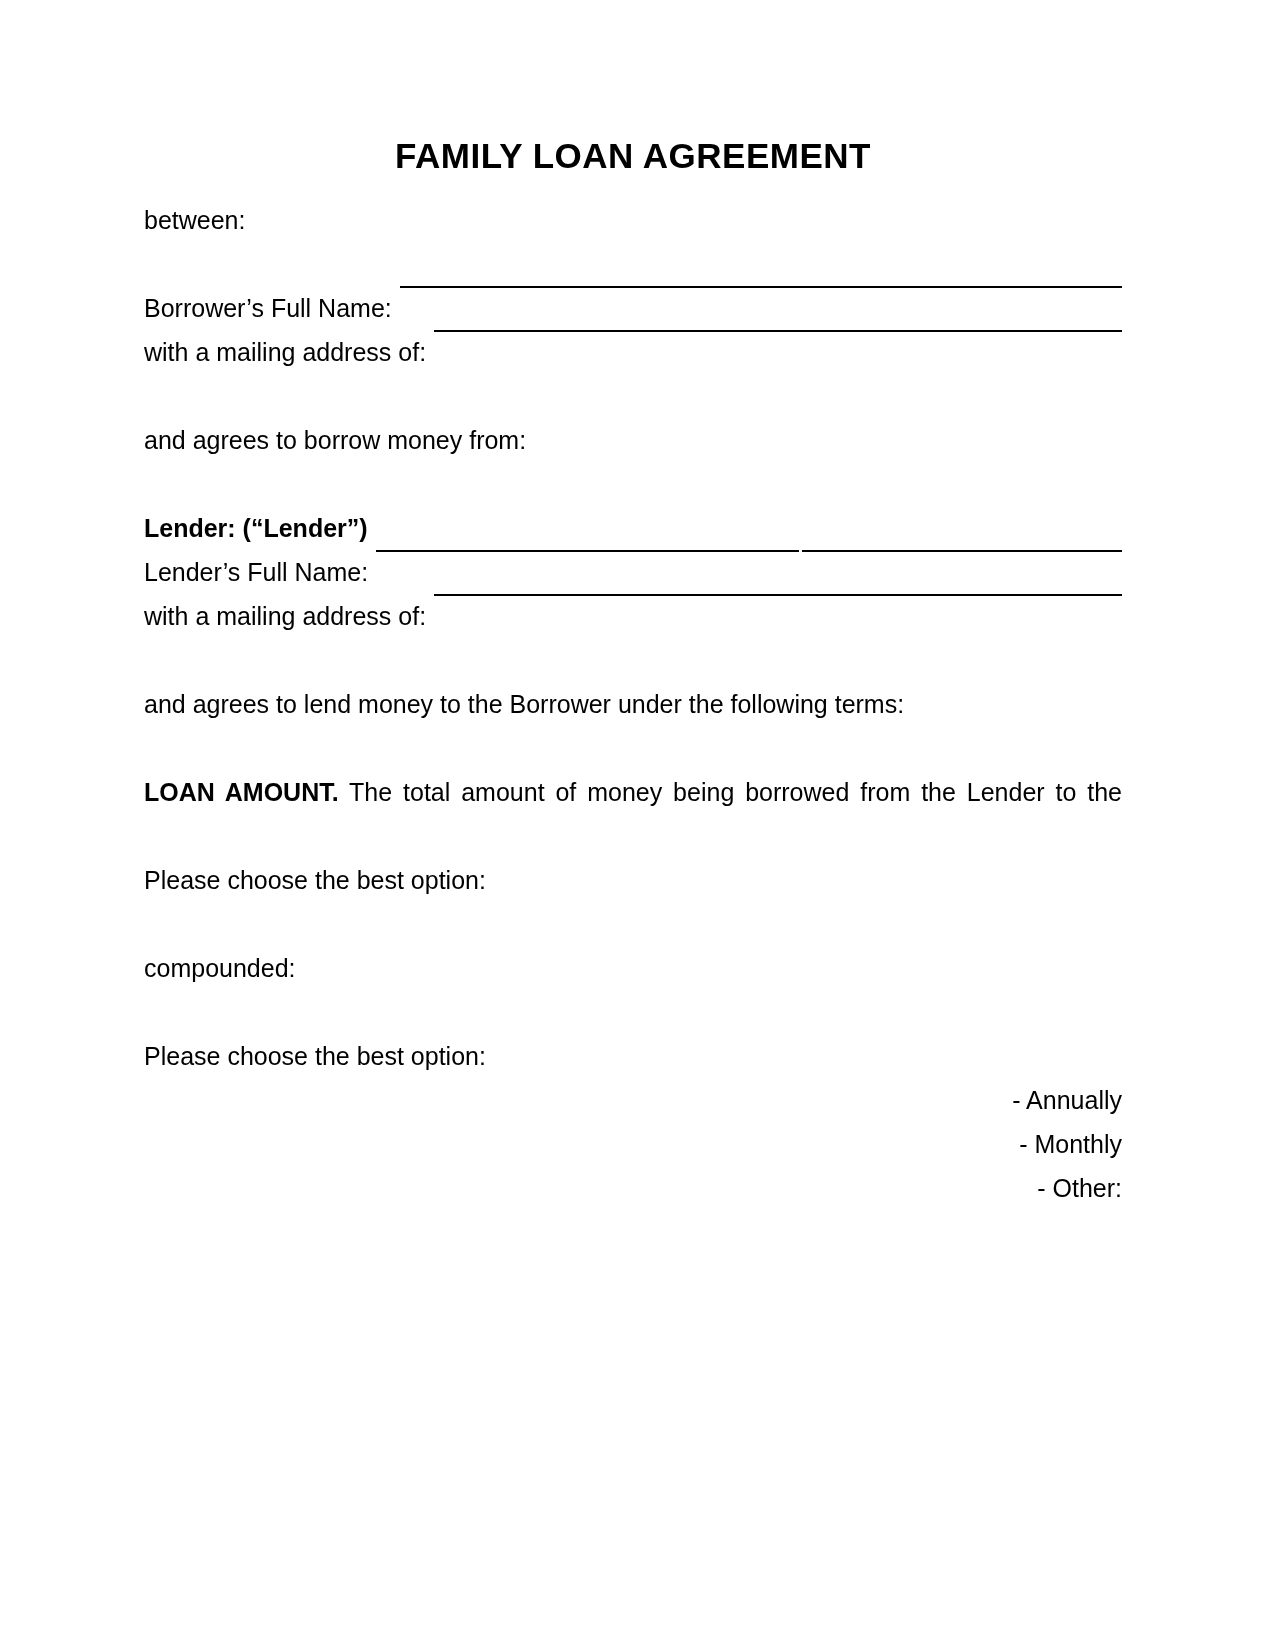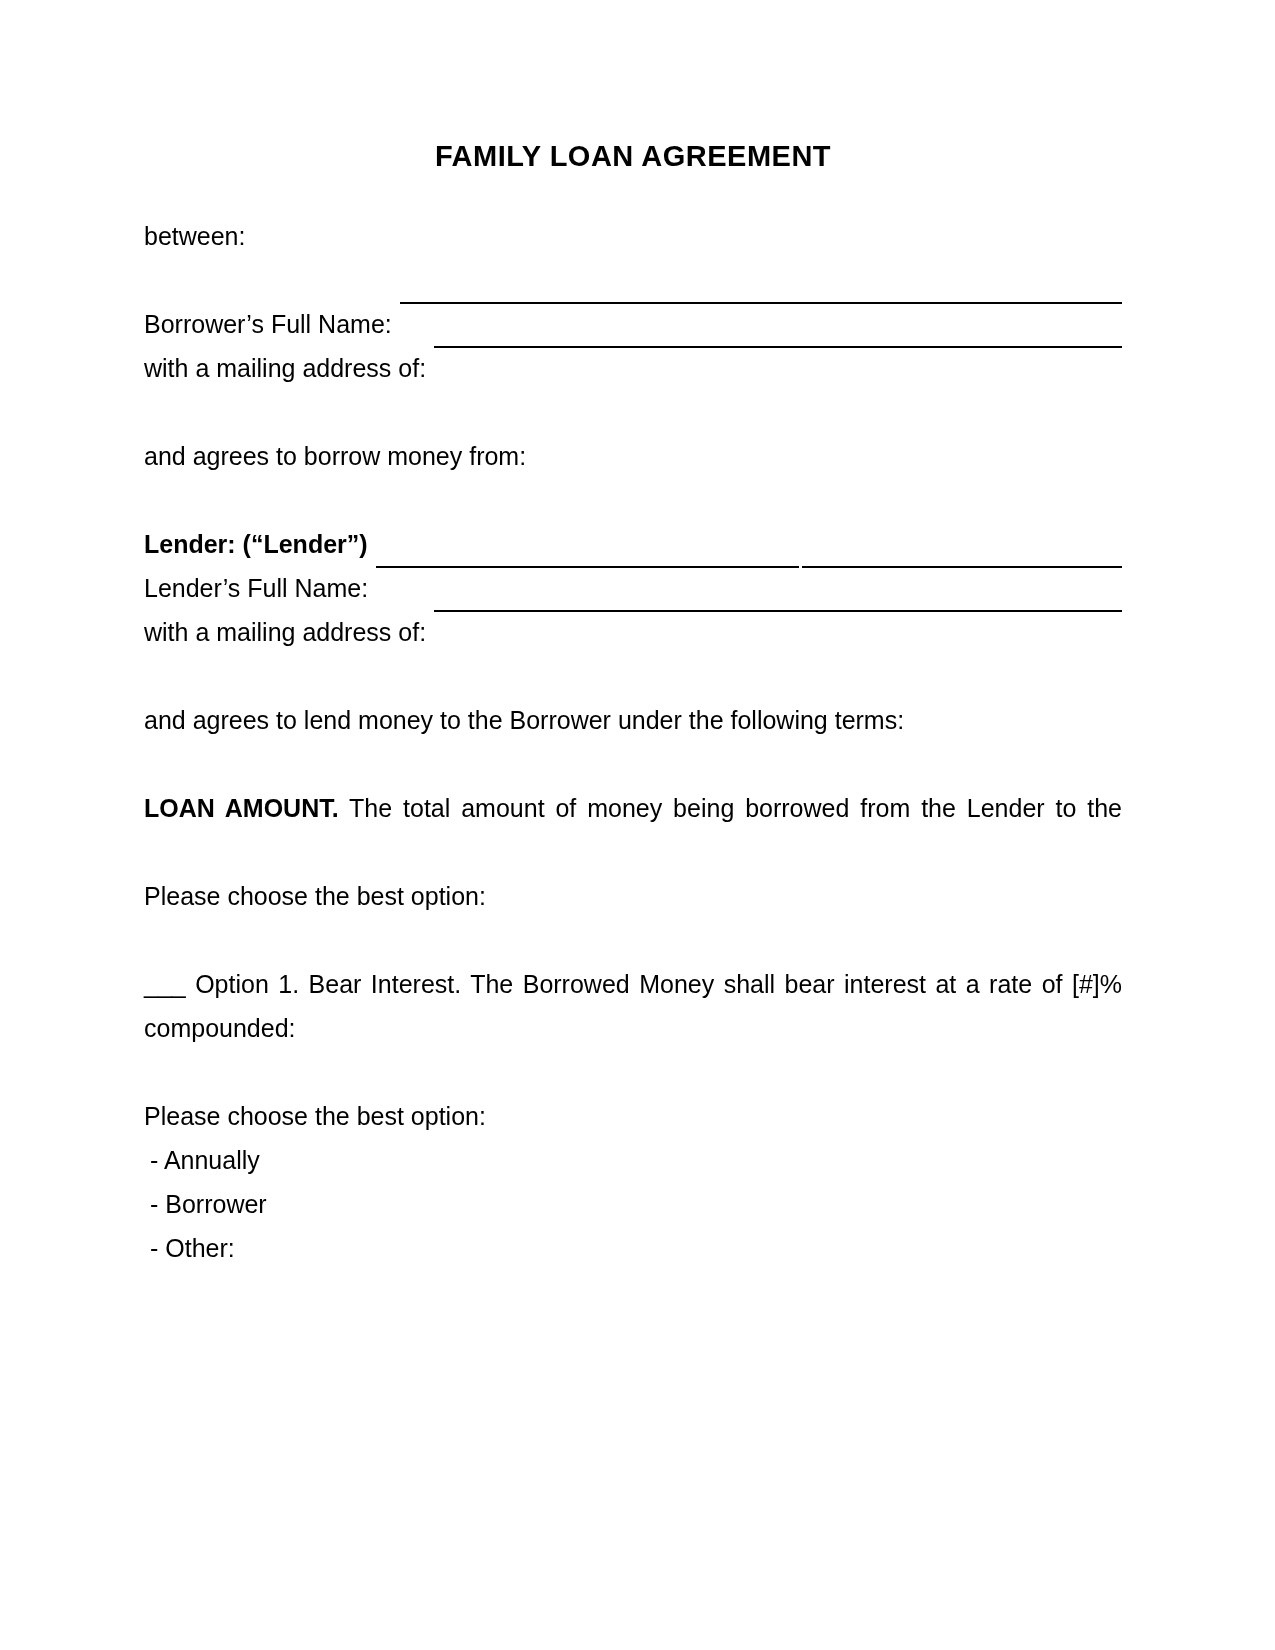--- a/index.html
+++ b/index.html
@@ -11,22 +11,22 @@
     margin: 0 auto;
     padding: 134px 153px 0 144px;
     background: #ffffff;
     color: #000000;
     font-family: "Liberation Sans", "DejaVu Sans", sans-serif;
     font-size: 25px;
     line-height: 44px;
     overflow: hidden;
   }
   .doc-title {
-    margin: 0 0 36px 0;
-    font-size: 29px;
+    margin: 0 0 20px 0;
+    font-size: 35px;
     line-height: 44px;
     font-weight: 700;
     text-align: center;
     letter-spacing: 0.5px;
   }
   .para { margin: 0 0 44px 0; }
   .para:last-child { margin-bottom: 0; }
   .b { font-weight: 700; }
   
   .jline {
@@ -38,21 +38,21 @@
   }
   .field { display: flex; align-items: flex-start; }
   .field .label { flex: 0 0 auto; white-space: nowrap; }
   .rule {
     flex: 1 1 auto;
     border-bottom: 2px solid #000000;
     margin: 0 0 7px 8px;
   }
   .rule.seg1 { flex: 0 0 423px; }
   .rule.seg2 { flex: 1 1 auto; margin-left: 3px; margin-bottom: 5px; }
-  .opt { padding-left: 6px; }
+  .opt { padding-left: 6px; text-align: right; }
 </style>
 </head>
 <body>
 
 <div class="page">
 
   <h1 class="doc-title">FAMILY LOAN AGREEMENT</h1>
 
   <div class="para">
     <div>between:</div>
@@ -87,24 +87,23 @@
   <div class="para">and agrees to lend money to the Borrower under the following terms:</div>
 
   <div class="para">
     <div class="jline"><span class="b">LOAN AMOUNT.</span><span> The total amount of money being borrowed from the Lender to the</span></div>
   </div>
 
 
   <div class="para">Please choose the best option:</div>
 
   <div class="para">
-    <div class="jline">___ Option 1. Bear Interest. The Borrowed Money shall bear interest at a rate of [#]%</div>
     <div>compounded:</div>
   </div>
 
   <div class="para">
     <div>Please choose the best option:</div>
     <div class="opt">- Annually</div>
-    <div class="opt">- Borrower</div>
+    <div class="opt">- Monthly</div>
     <div class="opt">- Other:</div>
   </div>
 
 </div>
 
 </body></html>

